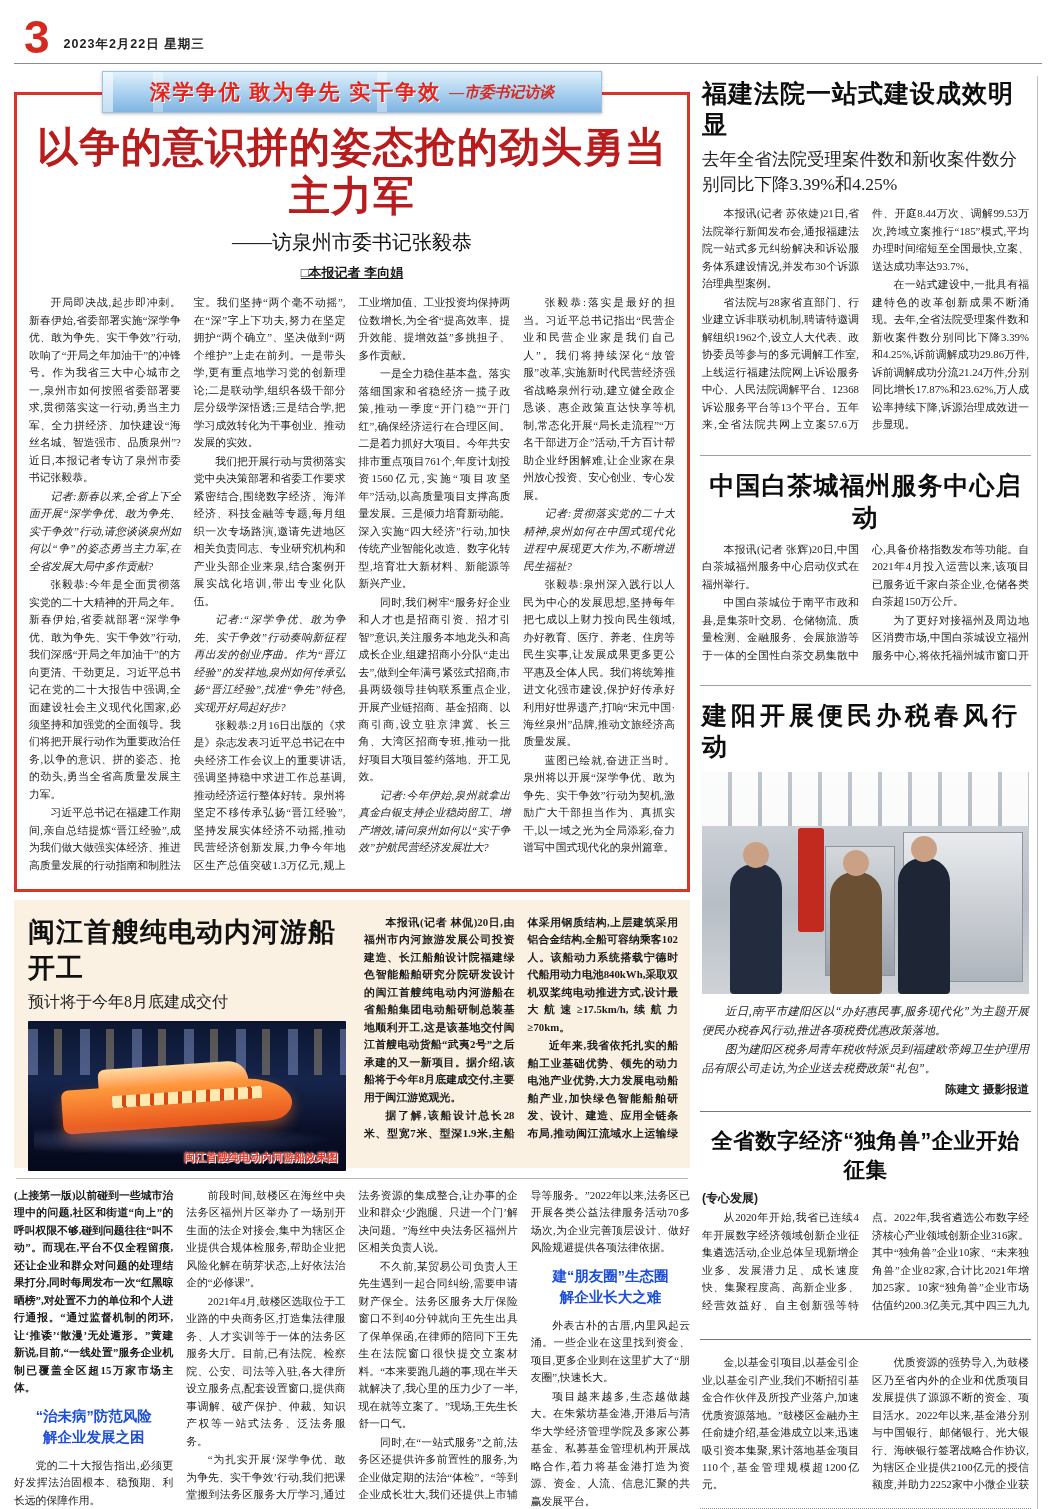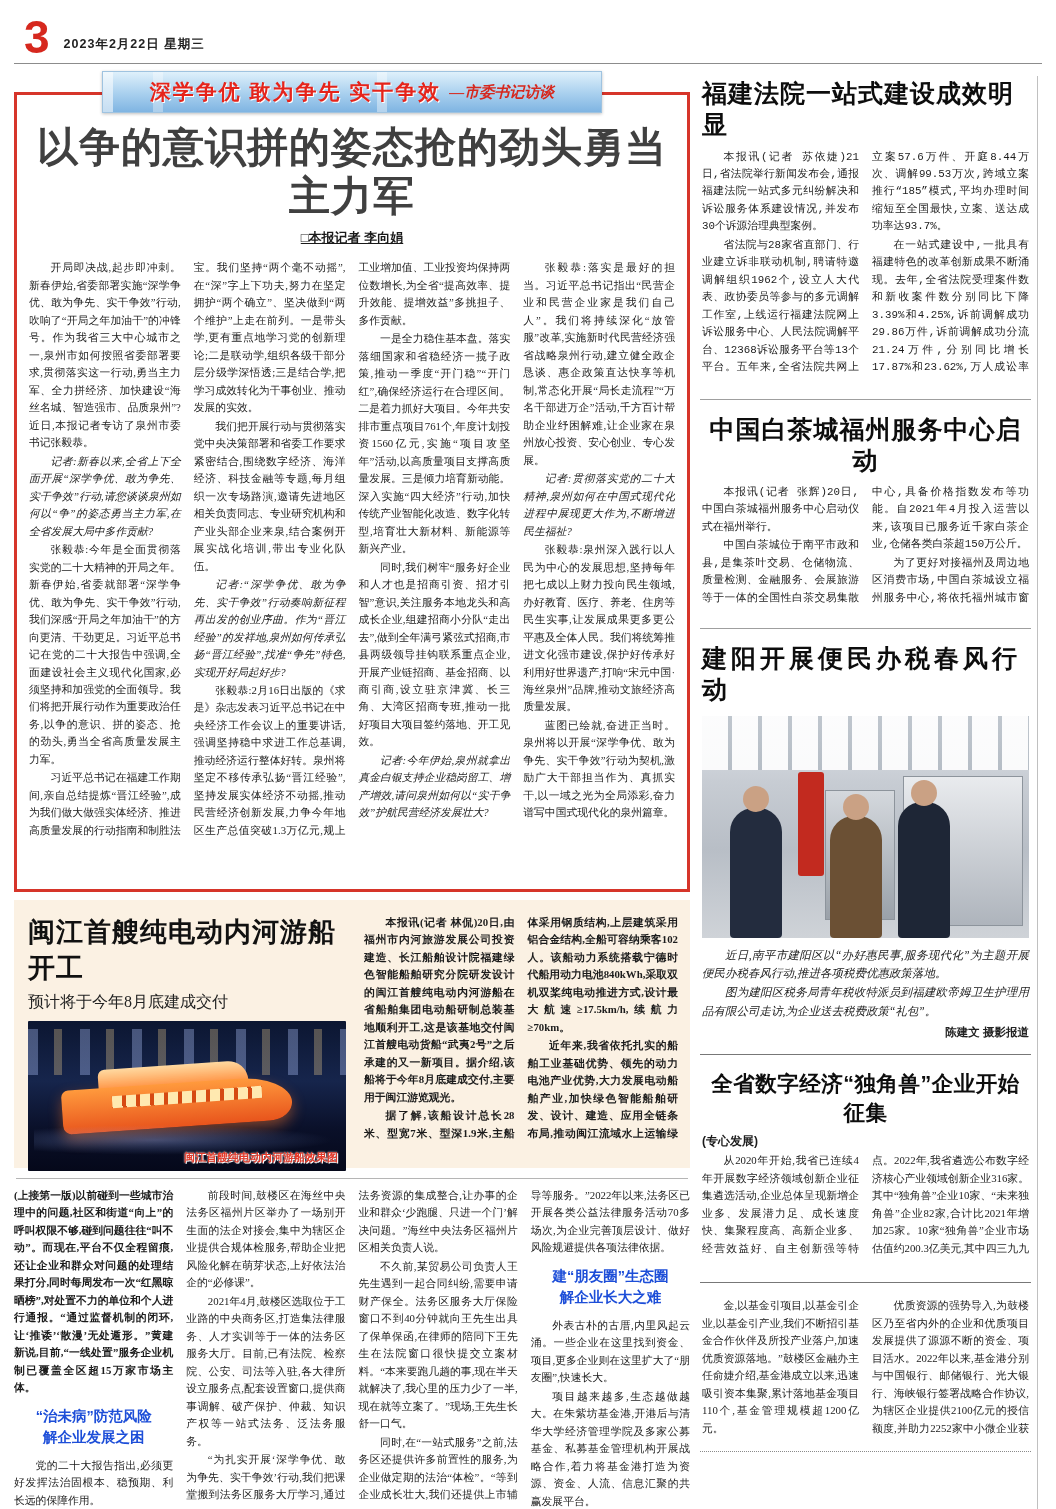--- a/index.html
+++ b/index.html
@@ -34,21 +34,21 @@
   
   .mainbox { border:3px solid #d6352a; padding:8px 12px 10px 12px; height:800px; position:relative; margin-top:16px; background:#fff; }
   .banner { width:500px; height:42px; margin:-32px auto 10px auto; position:relative;
     background:
       linear-gradient(90deg, rgba(255,255,255,.55) 0 2%, rgba(255,255,255,0) 2% 10%, rgba(255,255,255,.35) 10% 12%, rgba(255,255,255,0) 12% 55%, rgba(255,255,255,.4) 55% 57%, rgba(255,255,255,0) 57% 100%),
       linear-gradient(180deg,#dff0fb 0%,#a8cfee 55%,#7fb4e2 100%);
     border:1px solid #9fc3e0; box-shadow:0 1px 3px rgba(0,0,0,.25);
     display:flex; align-items:center; justify-content:center; gap:8px; }
   .banner-main { color:#e5241b; font-size:21px; font-weight:900; letter-spacing:2px; text-shadow:1px 1px 0 #fff; }
   .banner-suffix { color:#d6281e; font-size:15px; font-weight:bold; font-style:italic; font-family:"Liberation Serif",serif; }
-  .headline { font-size:41px; font-weight:900; text-align:center; letter-spacing:1px; color:#404040; line-height:1.2; margin:6px 0 8px 0; }
+  .headline { font-size:41px; font-weight:900; text-align:center; letter-spacing:1px; color:#b91c1c; line-height:1.2; margin:6px 0 8px 0; }
   .subtitle { text-align:center; font-family:"Liberation Serif",serif; font-size:20px; color:#111; margin:2px 0 8px 0; }
   .byline { text-align:center; font-size:13px; font-weight:bold; margin:0 0 12px 0;text-decoration:underline; }
 
   .flowbody { font-family:"Liberation Serif",serif; font-size:10.8px; line-height:1.62; text-align:justify; color:#1c1c1c; overflow:hidden; }
   .flowbody .para { text-indent:2em; margin-bottom:1px; }
   .flowbody .para.q { font-style:italic; color:#222; }
   .flowbody .para.note { font-weight:bold; text-indent:0; }
   .flowbody .para.subhead { font-family:"Liberation Sans",sans-serif; font-weight:bold; font-style:normal; text-align:center; text-indent:0; font-size:14.5px; line-height:1.45; margin:9px 0; break-inside:avoid; color:#1d4ed8; }
   .cols4 { column-count:4; column-gap:13px; height:618px; }
   .cols2 { column-count:2; column-gap:13px; }
@@ -73,21 +73,21 @@
 
   
   .botrule { border:none; border-top:1px solid #b5b5b5; margin:10px 2px 8px 2px; }
   .gulou .cols4g { column-count:4; column-gap:13px; height:336px; }
 
   
   .r-art { padding:2px 2px 0 2px; }
   .r-hl { font-family:"Liberation Serif",serif; font-weight:900; font-size:25px; letter-spacing:1px; color:#0d0d0d; line-height:1.25; }
   .r-hl.center { text-align:center; }
   .r-sub { font-family:"Liberation Serif",serif; font-size:17.5px; color:#222; line-height:1.45; margin:6px 0 8px 0; }
-  .r-body { margin-top:8px;font-family:Liberation Mono, monospace; }
+  .r-body { margin-top:8px; }
   .divider { border:none; border-top:1px solid #9f9f9f; margin:12px 0; }
   .divider.dotted { border-top:1.5px dotted #8a8a8a; }
   .divider.thick { border-top:1.5px solid #777; }
 
   
   .tax-photo { width:100%; height:222px; margin-top:10px; position:relative; overflow:hidden;
     background: linear-gradient(180deg,#dfe3e8 0%,#c7ccd3 30%,#b8bec6 60%,#cfd3d8 100%); }
   .tax-ceil { position:absolute; top:0; left:0; right:0; height:54px;
     background: repeating-linear-gradient(90deg, rgba(255,255,255,.9) 0 26px, rgba(160,170,180,.5) 26px 30px); }
   .tax-machine { position:absolute; right:6px; top:60px; width:120px; height:150px; background:linear-gradient(180deg,#e9ebee,#aeb4bc); border:1px solid #8d949c; }
@@ -120,20 +120,21 @@
   <div class="grid">
 
     <div class="colL">
 
       <div class="mainbox">
         <div class="banner">
           <span class="banner-main">深学争优 敢为争先 实干争效</span>
           <span class="banner-suffix">—市委书记访谈</span>
         </div>
         <div class="headline">以争的意识拼的姿态抢的劲头勇当主力军</div>
+        <div class="subtitle">——访泉州市委书记张毅恭</div>
         <div class="byline">□本报记者 李向娟</div>
         <div class="flowbody cols4">
             <p class="para p">开局即决战,起步即冲刺。新春伊始,省委部署实施“深学争优、敢为争先、实干争效”行动,吹响了“开局之年加油干”的冲锋号。作为我省三大中心城市之一,泉州市如何按照省委部署要求,贯彻落实这一行动,勇当主力军、全力拼经济、加快建设“海丝名城、智造强市、品质泉州”?近日,本报记者专访了泉州市委书记张毅恭。</p>
             <p class="para q">记者:新春以来,全省上下全面开展“深学争优、敢为争先、实干争效”行动,请您谈谈泉州如何以“争”的姿态勇当主力军,在全省发展大局中多作贡献?</p>
             <p class="para p">张毅恭:今年是全面贯彻落实党的二十大精神的开局之年。新春伊始,省委就部署“深学争优、敢为争先、实干争效”行动,我们深感“开局之年加油干”的方向更清、干劲更足。习近平总书记在党的二十大报告中强调,全面建设社会主义现代化国家,必须坚持和加强党的全面领导。我们将把开展行动作为重要政治任务,以争的意识、拼的姿态、抢的劲头,勇当全省高质量发展主力军。</p>
             <p class="para p">习近平总书记在福建工作期间,亲自总结提炼“晋江经验”,成为我们做大做强实体经济、推进高质量发展的行动指南和制胜法宝。我们坚持“两个毫不动摇”,在“深”字上下功夫,努力在坚定拥护“两个确立”、坚决做到“两个维护”上走在前列。一是带头学,更有重点地学习党的创新理论;二是联动学,组织各级干部分层分级学深悟透;三是结合学,把学习成效转化为干事创业、推动发展的实效。</p>
             <p class="para p">我们把开展行动与贯彻落实党中央决策部署和省委工作要求紧密结合,围绕数字经济、海洋经济、科技金融等专题,每月组织一次专场路演,邀请先进地区相关负责同志、专业研究机构和产业头部企业来泉,结合案例开展实战化培训,带出专业化队伍。</p>
             <p class="para q">记者:“深学争优、敢为争先、实干争效”行动奏响新征程再出发的创业序曲。作为“晋江经验”的发祥地,泉州如何传承弘扬“晋江经验”,找准“争先”特色,实现开好局起好步?</p>
             <p class="para p">张毅恭:2月16日出版的《求是》杂志发表习近平总书记在中央经济工作会议上的重要讲话,强调坚持稳中求进工作总基调,推动经济运行整体好转。泉州将坚定不移传承弘扬“晋江经验”,坚持发展实体经济不动摇,推动民营经济创新发展,力争今年地区生产总值突破1.3万亿元,规上工业增加值、工业投资均保持两位数增长,为全省“提高效率、提升效能、提增效益”多挑担子、多作贡献。</p>
             <p class="para p">一是全力稳住基本盘。落实落细国家和省稳经济一揽子政策,推动一季度“开门稳”“开门红”,确保经济运行在合理区间。二是着力抓好大项目。今年共安排市重点项目761个,年度计划投资1560亿元,实施“项目攻坚年”活动,以高质量项目支撑高质量发展。三是倾力培育新动能。深入实施“四大经济”行动,加快传统产业智能化改造、数字化转型,培育壮大新材料、新能源等新兴产业。</p>
@@ -184,20 +185,21 @@
             <p class="para p">外表古朴的古厝,内里风起云涌。一些企业在这里找到资金、项目,更多企业则在这里扩大了“朋友圈”,快速长大。</p>
             <p class="para p">项目越来越多,生态越做越大。在朱紫坊基金港,开港后与清华大学经济管理学院及多家公募基金、私募基金管理机构开展战略合作,着力将基金港打造为资源、资金、人流、信息汇聚的共赢发展平台。</p>
           </div>
       </div>
     </div>
 
     <div class="colR">
 
       <div class="r-art">
         <div class="r-hl">福建法院一站式建设成效明显</div>
+        <div class="r-sub">去年全省法院受理案件数和新收案件数分别同比下降3.39%和4.25%</div>
         <div class="flowbody cols2 r-body" style="height:238px;">
             <p class="para p">本报讯(记者 苏依婕)21日,省法院举行新闻发布会,通报福建法院一站式多元纠纷解决和诉讼服务体系建设情况,并发布30个诉源治理典型案例。</p>
             <p class="para p">省法院与28家省直部门、行业建立诉非联动机制,聘请特邀调解组织1962个,设立人大代表、政协委员等参与的多元调解工作室,上线运行福建法院网上诉讼服务中心、人民法院调解平台、12368诉讼服务平台等13个平台。五年来,全省法院共网上立案57.6万件、开庭8.44万次、调解99.53万次,跨域立案推行“185”模式,平均办理时间缩短至全国最快,立案、送达成功率达93.7%。</p>
             <p class="para p">在一站式建设中,一批具有福建特色的改革创新成果不断涌现。去年,全省法院受理案件数和新收案件数分别同比下降3.39%和4.25%,诉前调解成功29.86万件,诉前调解成功分流21.24万件,分别同比增长17.87%和23.62%,万人成讼率持续下降,诉源治理成效进一步显现。</p>
           </div>
       </div>
 
       <hr class="divider">
 
       <div class="r-art">

